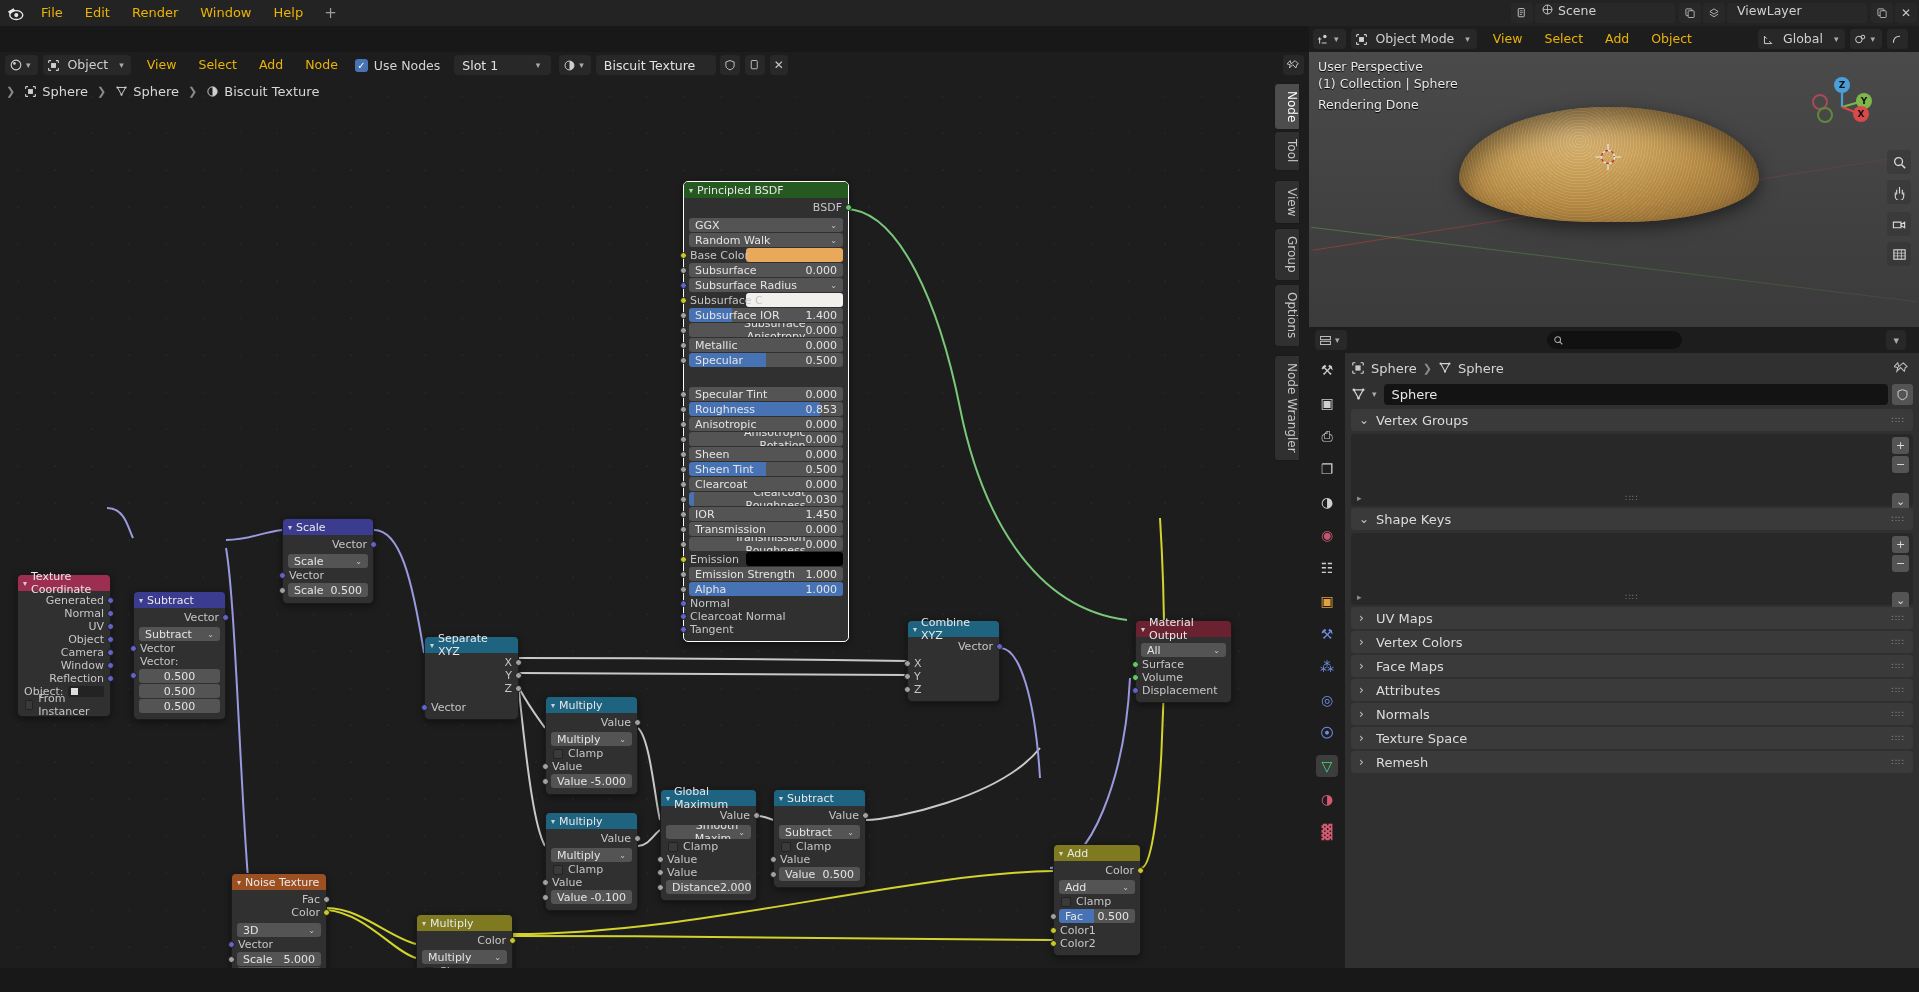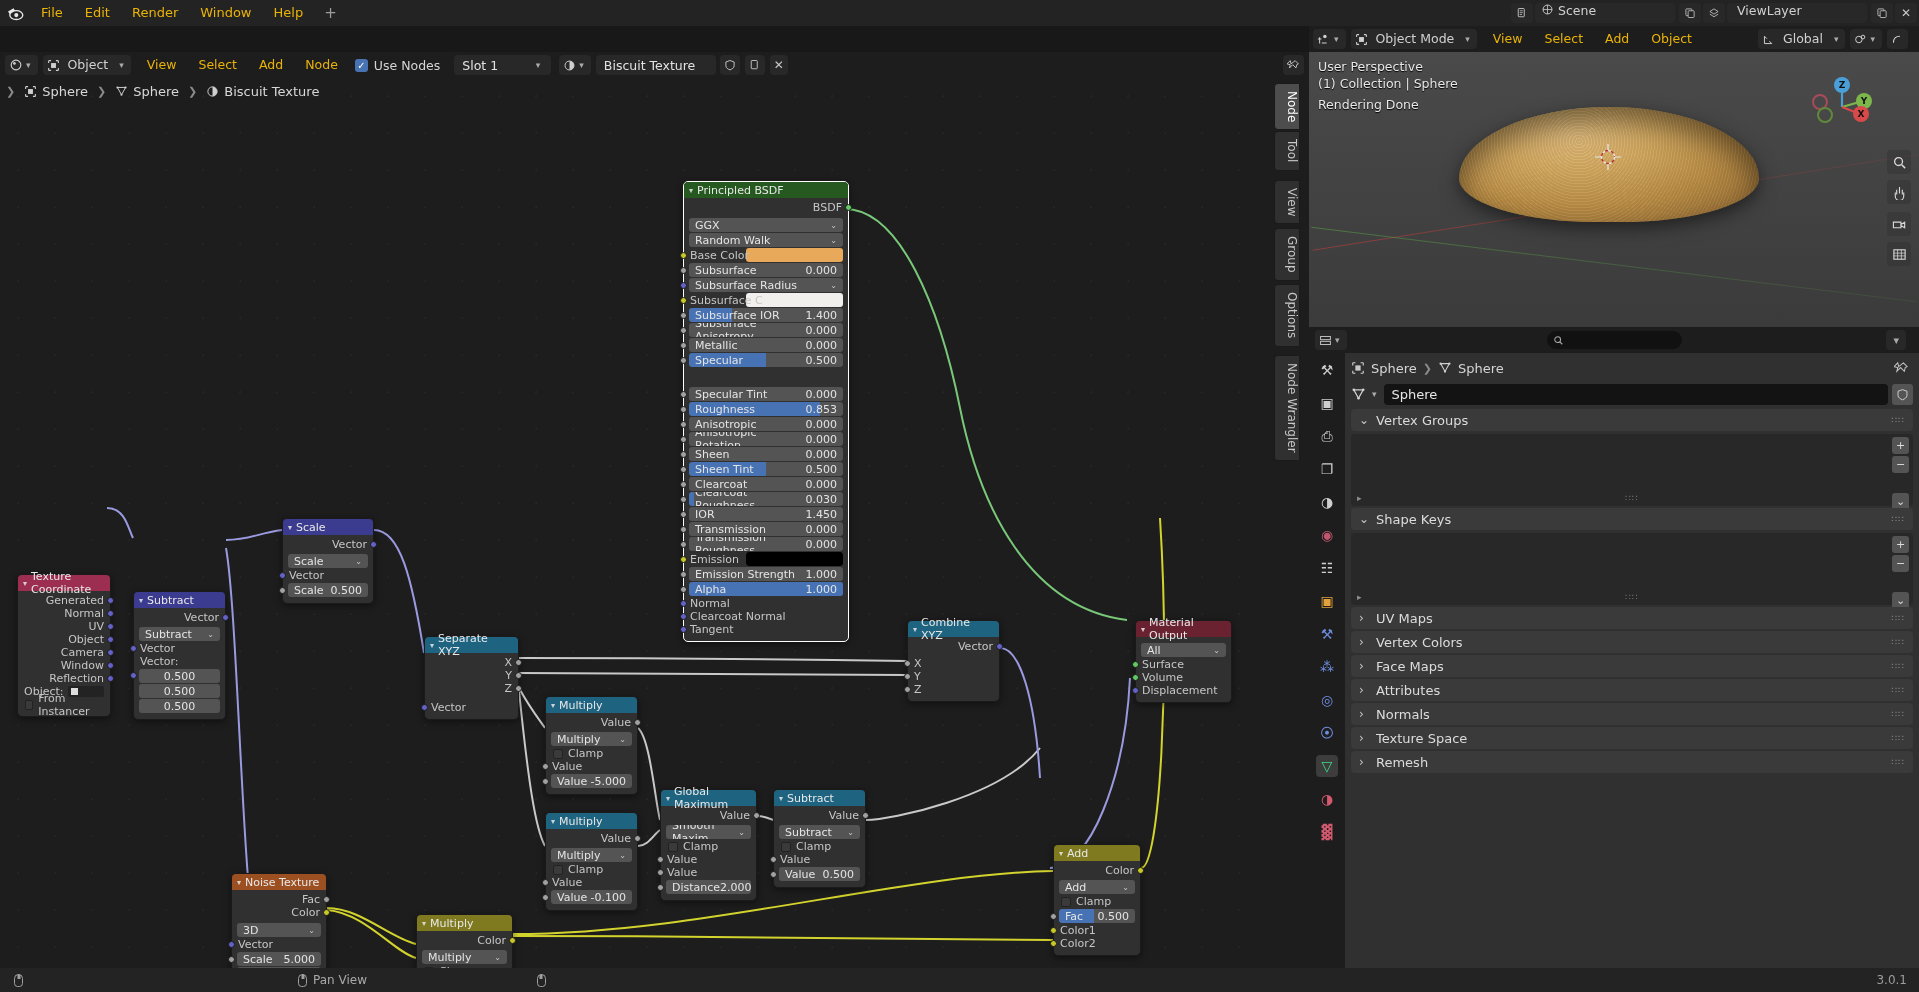--- a/index.html
+++ b/index.html
@@ -127,21 +127,21 @@
   .s-val{ background:#a1a1a1; } .s-shd{ background:#63c763; }
   .widget{
     margin:1px 5px; height:14px; background:#545454; border-radius:3px;
     display:flex; align-items:center; justify-content:space-between;
     padding:0 6px; color:#e4e4e4; font-size:11px; position:relative; overflow:hidden;
   }
   .widget.dropdown{ background:#545454; justify-content:space-between; }
   .widget .dd-chev{ font-size:8px; color:#c8c8c8; }
   .widget .slider-fill{ position:absolute; left:0; top:0; bottom:0; background:#4772b3; border-radius:3px 0 0 3px; }
   .widget .wv{ position:relative; z-index:2; }
-  .widget .wl{ position:relative; z-index:2; }
+  .widget .wl{ position:relative; z-index:2;text-align:right; }
   .widget.centered{ justify-content:center; }
   .swatch{ margin:1px 5px; height:14px; border-radius:3px; }
   .chkrow{ height:13px; display:flex; align-items:center; gap:5px; padding:0 7px; }
   .chk{ width:10px; height:10px; border-radius:2px; background:#3a3a3a; border:1px solid #222; }
   .proprow{ height:13px; display:flex; align-items:center; padding:0 6px; color:#c6c6c6; font-size:11px; }
 
   
   .props{
     position:absolute; left:1309px; top:327px; width:610px; height:641px;
     background:#303030;
@@ -1244,29 +1244,14 @@
             <div class="panel-hd">
               <span style="font-size: 12px; color: rgb(200, 200, 200); width: 10px;">›</span>
               <span>Remesh</span>
               <span class="grip">∷∷</span>
             </div>
           </div>
         </div>
     </div>
   </div>
 
-  <div class="statusbar">
-    <div style="display:flex;align-items:center;gap:5px;margin-left:14px;">
-      <span class="mouse-ico"></span>
-      <span></span>
-    </div>
-    <div style="display:flex;align-items:center;gap:6px;margin-left:270px;">
-      <span class="mouse-ico"></span>
-      <span>Pan View</span>
-    </div>
-    <div style="display:flex;align-items:center;gap:5px;margin-left:170px;">
-      <span class="mouse-ico"></span>
-      <span></span>
-    </div>
-    <span class="ver">3.0.1</span>
-  </div>
 
 </div>
 
 </body></html>

